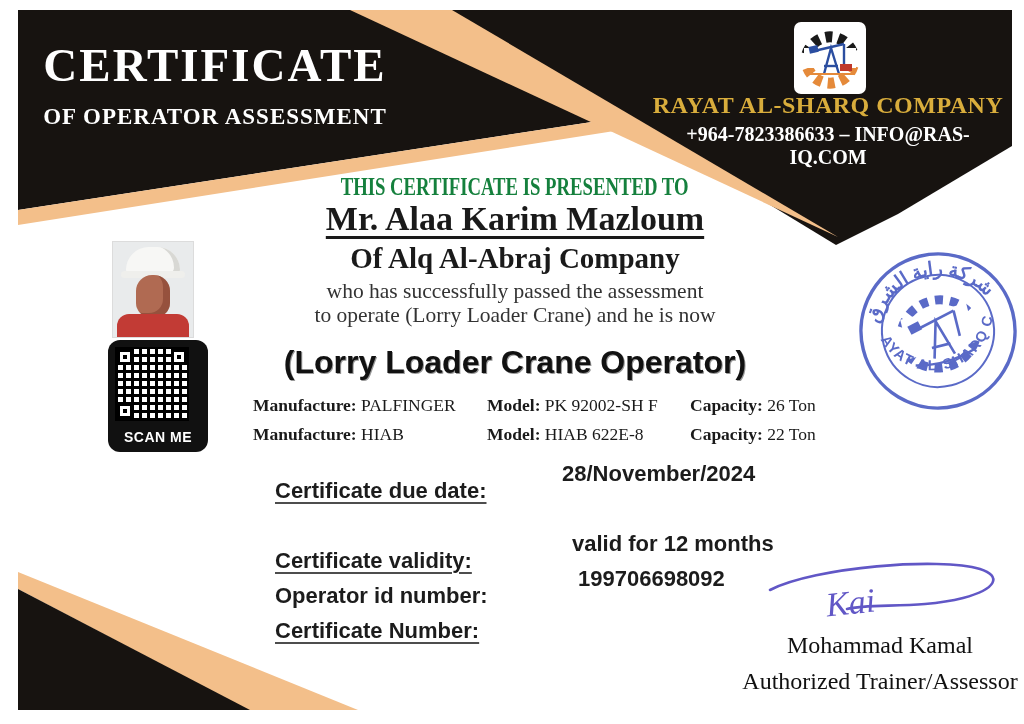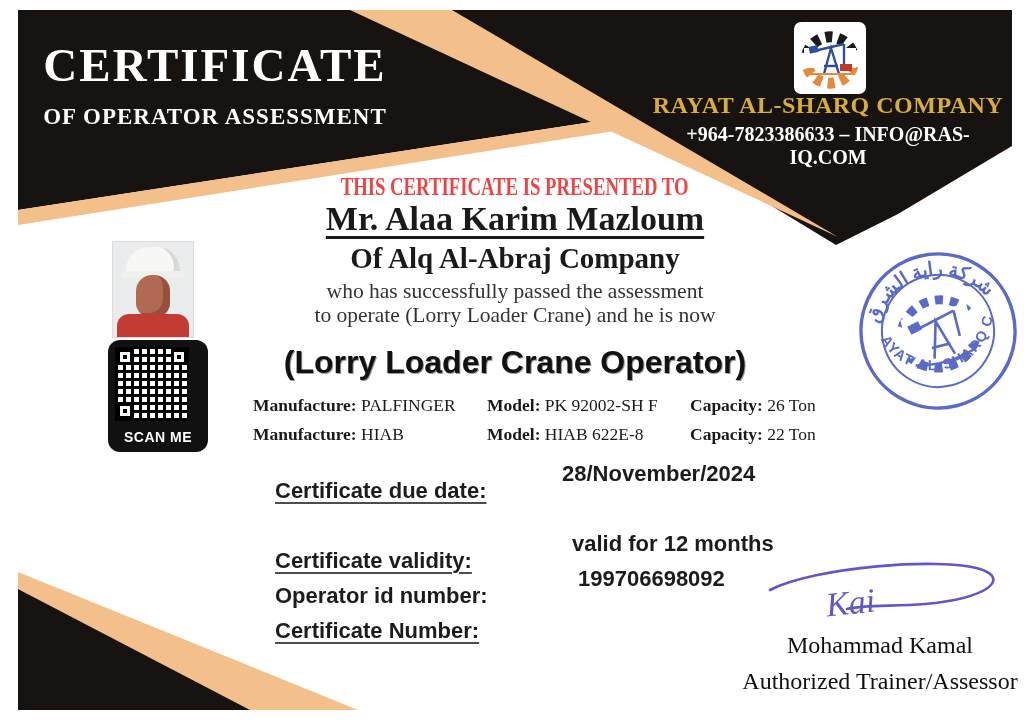--- a/index.html
+++ b/index.html
@@ -13,21 +13,21 @@
     font-size:47px;font-weight:bold;letter-spacing:2px;}
   .cert-sub{left:40px;top:104px;width:350px;text-align:center;color:#fff;
     font-size:23px;font-weight:bold;letter-spacing:1px;}
   .company-name{left:650px;top:92px;width:356px;text-align:center;color:#d9ad3c;
     font-size:24px;font-weight:bold;letter-spacing:.5px;}
   .company-contact{left:650px;top:123px;width:356px;text-align:center;color:#ffffff;
     font-size:20px;font-weight:bold;}
 
   
   .centercol{left:225px;top:0;width:580px;text-align:center;}
-  .intro{top:172px;font-size:26px;font-weight:bold;color:#ef4444;}
+  .intro{top:172px;font-size:26px;font-weight:bold;color:#15803d;}
   .intro span{display:inline-block;transform:scaleX(.72);transform-origin:center;white-space:nowrap;letter-spacing:0px;}
   .recipient{top:200px;font-size:34px;font-weight:bold;
     text-decoration:underline;text-decoration-thickness:3px;text-underline-offset:6px;}
   .recipient-co{top:242px;font-size:29px;font-weight:bold;}
   .statement{top:279px;font-size:21.5px;color:#333;line-height:24px;}
   .designation{top:344px;font-size:32px;font-weight:bold;
     font-family:"Liberation Sans",sans-serif;color:#111;text-shadow:1px 1px 0 #999;}
 
   
   .eqrow{left:0;width:996px;height:22px;font-size:17.5px;}

